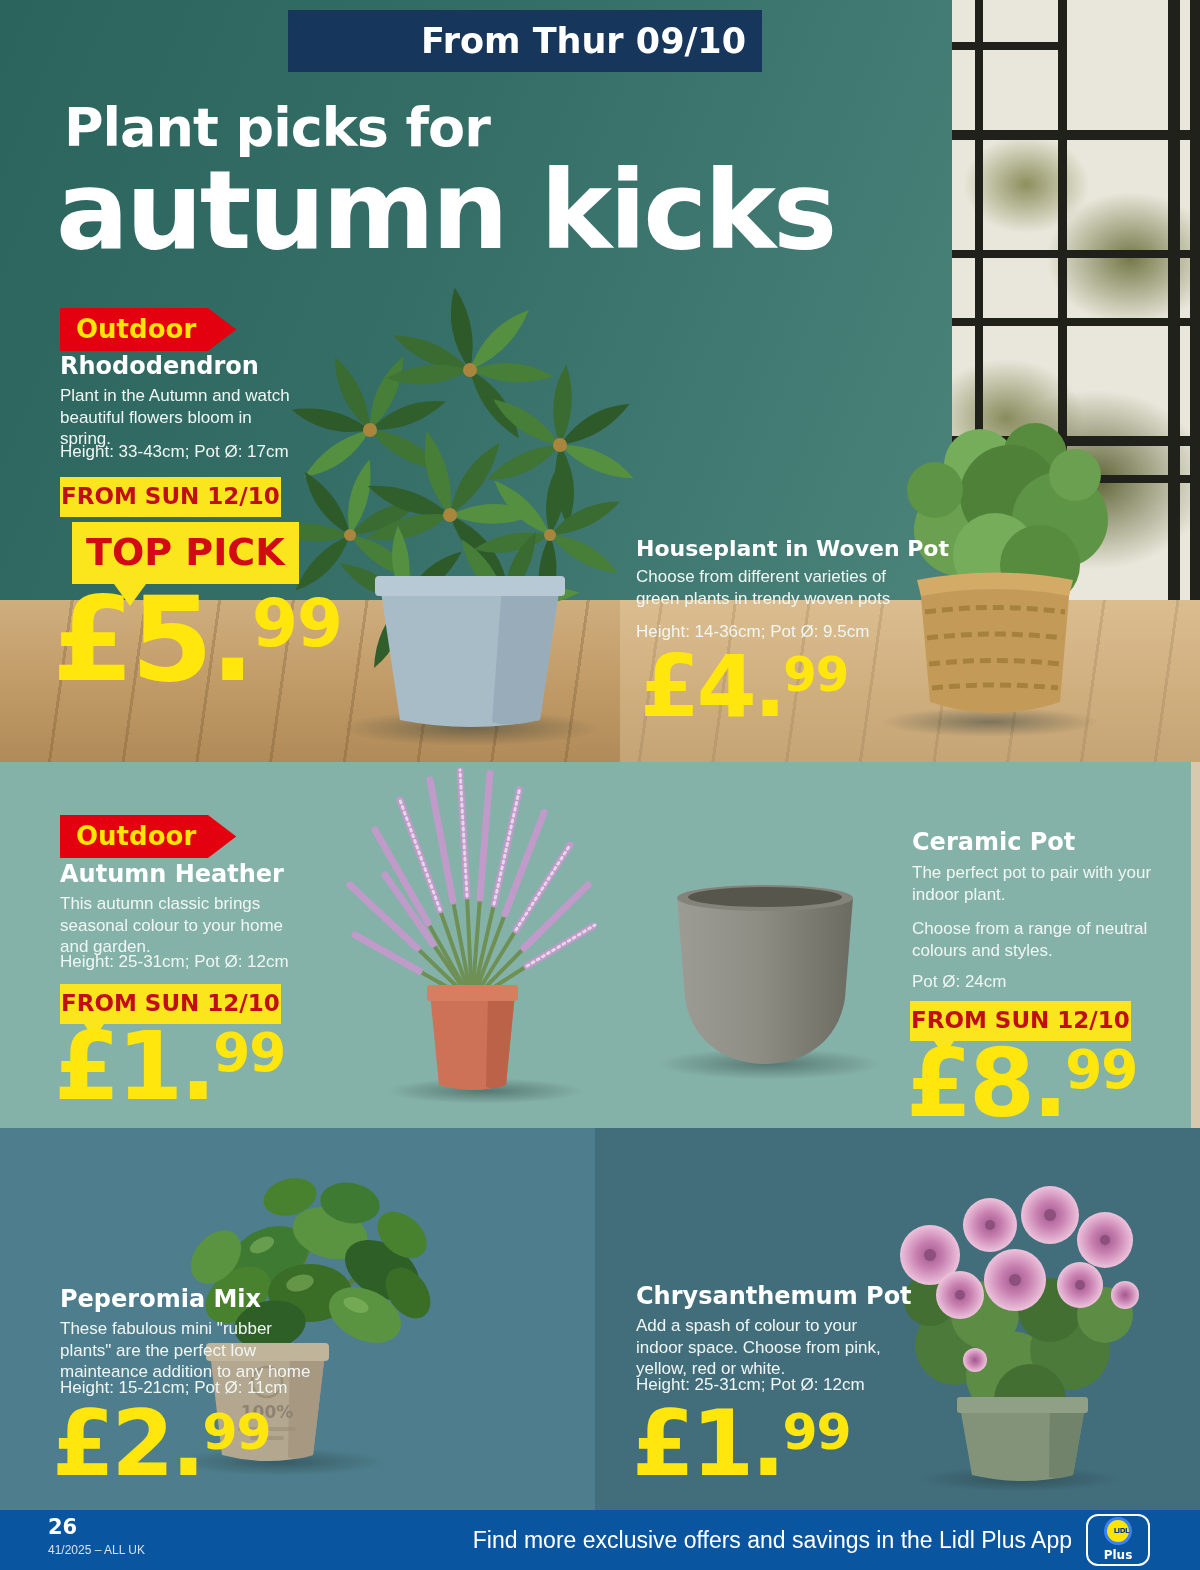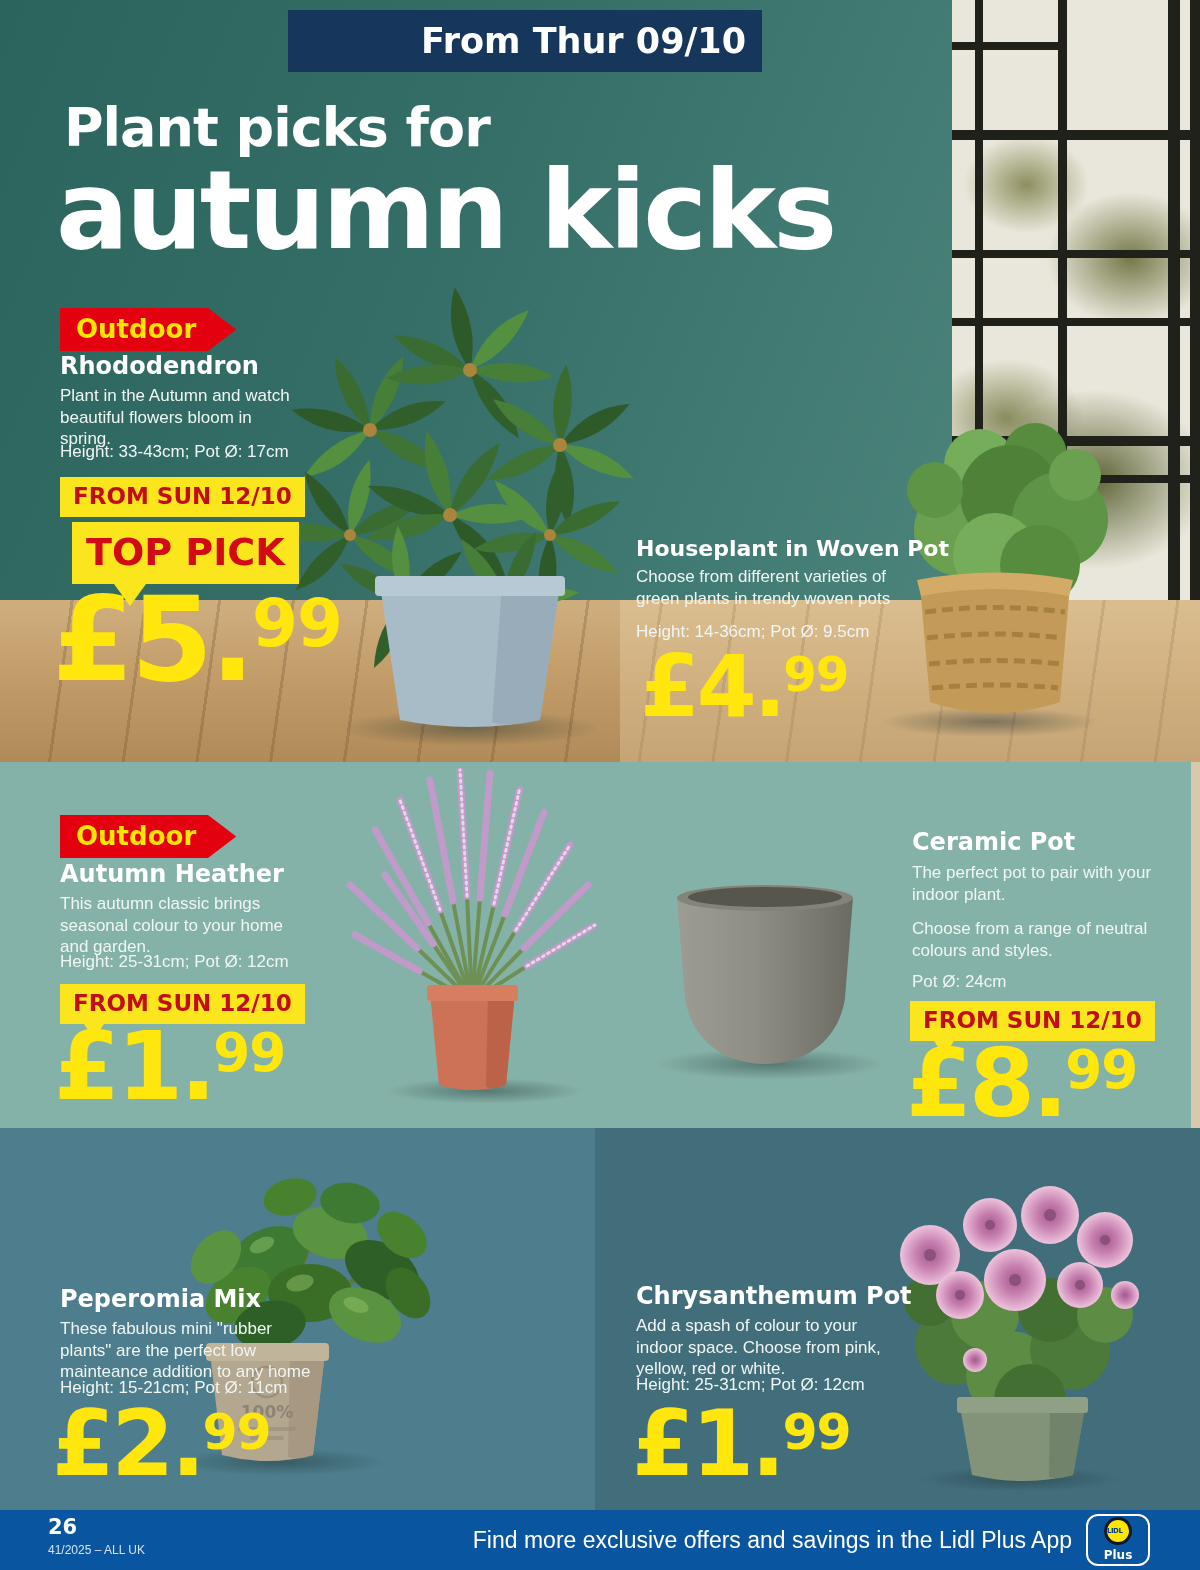--- a/index.html
+++ b/index.html
@@ -35,21 +35,21 @@
           font-size:54px;color:#fff;letter-spacing:-1px;}
   .title2{left:56px;top:148px;font-family:"DejaVu Sans",sans-serif;font-weight:700;
           font-size:108px;color:#fff;letter-spacing:-3px;}
 
   
   .badge-outdoor{background:#e3000f;color:#ffe600;font-family:"DejaVu Sans",sans-serif;
                  font-weight:700;font-size:26px;line-height:1;
                  padding:8px 40px 9px 16px;display:inline-block;
                  clip-path:polygon(0 0,84% 0,100% 50%,84% 100%,0 100%);}
   .badge-from{background:#fbe51c;color:#c00d17;font-family:"DejaVu Sans",sans-serif;
-              font-weight:700;font-size:23px;line-height:1;padding:8px 13px 9px;display:inline-block;}
+              font-weight:700;font-size:23px;line-height:1;padding:8px 1px 9px;display:inline-block;}
   .tail:after{content:"";position:absolute;left:24px;top:100%;width:0;height:0;
               border-left:10px solid transparent;border-right:10px solid transparent;
               border-top:15px solid #fbe51c;}
   .top-pick{background:#fbe51c;color:#d10a14;font-family:"DejaVu Sans",sans-serif;
             font-weight:800;font-size:38px;line-height:1;padding:11px 14px 13px;display:inline-block;}
   .top-pick.tail:after{left:42px;border-left:16px solid transparent;
             border-right:16px solid transparent;border-top:22px solid #fbe51c;}
 
   
   .pname{color:#fff;font-family:"DejaVu Sans",sans-serif;font-weight:700;font-size:24px;}
@@ -69,22 +69,22 @@
   
   .footer{left:0;top:1510px;width:1200px;height:60px;background:#0a55a0;}
   .page-num{left:48px;top:1517px;color:#fff;font-family:"DejaVu Sans",sans-serif;
             font-weight:700;font-size:21px;line-height:1;}
   .issue{left:48px;top:1543px;color:#d4e2f0;font-size:12px;}
   .footer-msg{left:0;top:1510px;width:1072px;height:60px;display:flex;align-items:center;
               justify-content:flex-end;color:#fff;font-size:23px;}
   .plus-logo{left:1086px;top:1514px;width:64px;height:52px;border:2px solid #fff;
              border-radius:12px;background:#0a55a0;box-sizing:border-box;text-align:center;}
   .plus-circle{width:28px;height:28px;border-radius:50%;background:#ffe600;
-               border:3px solid #0f172a;margin:1px auto 0;display:flex;
-               align-items:center;justify-content:flex-start;box-sizing:border-box;}
+               border:3px solid #3b82f6;margin:1px auto 0;display:flex;
+               align-items:center;justify-content:flex-end;box-sizing:border-box;}
   .plus-circle span{color:#003c8c;font-family:"DejaVu Sans",sans-serif;
                     font-weight:700;font-size:7px;letter-spacing:-0.5px;}
   .plus-word{color:#fff;font-family:"DejaVu Sans",sans-serif;font-weight:700;
              font-size:12px;line-height:1;margin-top:4px;}
 
   svg{position:absolute;overflow:visible;}
   .hg{stroke:#6e9055;stroke-width:4;}
   .hp{stroke:#c09ac8;stroke-width:7;stroke-dasharray:5 3;}
   .hl{stroke:#e6d8ea;stroke-width:3;stroke-dasharray:2 4;}
 </style>

